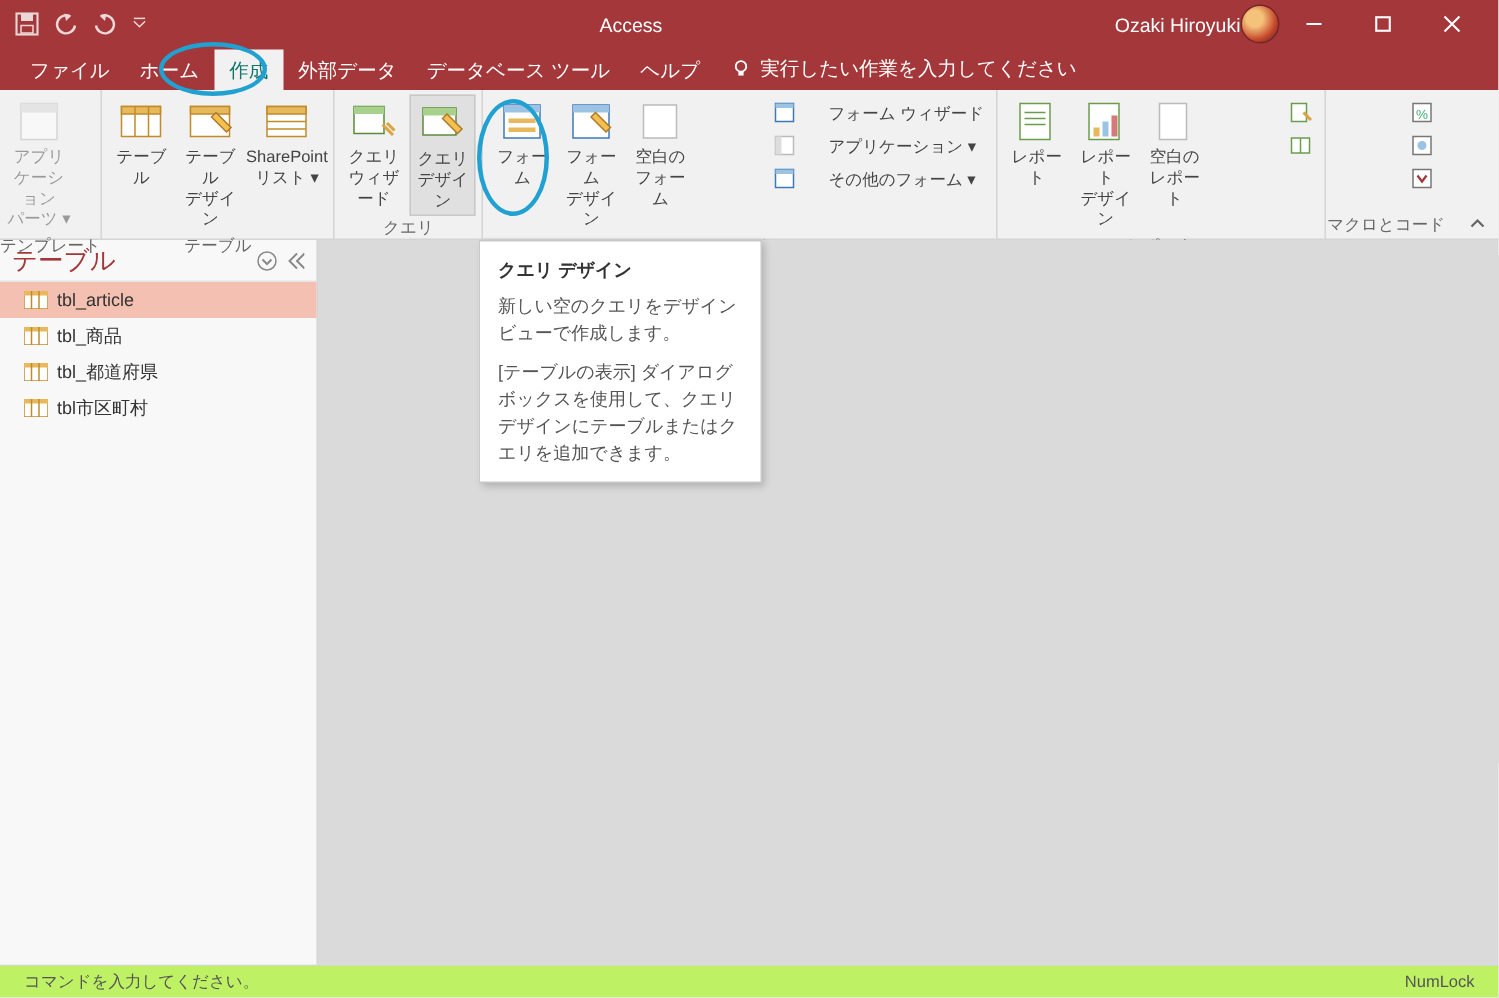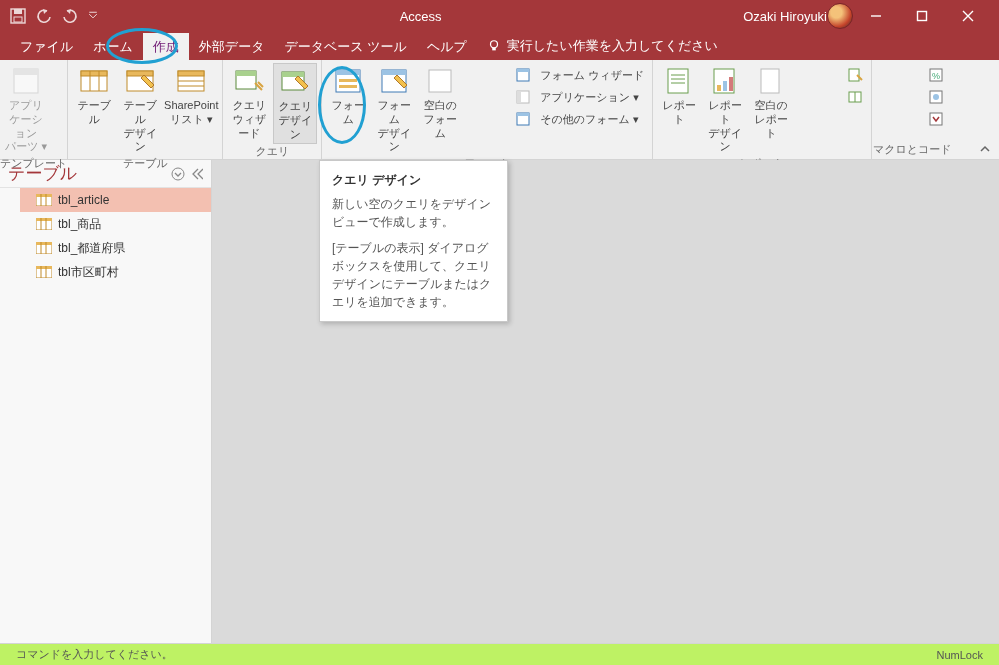--- a/index.html
+++ b/index.html
@@ -10,49 +10,49 @@
   .qat-btn { width: 16px; height: 16px; opacity: .8; }
   .title-center { flex: 1; text-align: center; font-size: 13px; }
   .title-right { display: flex; align-items: center; padding-right: 8px; }
   .user-name { font-size: 13px; }
   .avatar { width: 26px; height: 26px; border-radius: 50%; background: radial-gradient(circle at 35% 35%, #f4c27a 0 25%, #c4432a 65%, #2d2d2d 100%); border:1px solid #7a2427;}
   .win-btn { width: 46px; height: 32px; display:flex; align-items:center; justify-content:center; }
   .win-btn svg { width:12px; height:12px; }
 
   .tabsbar { height: 28px; background: #a4373a; display: flex; align-items: flex-end; padding-left: 10px; color: #fff; font-size: 13px; position:relative; }
   .tab { padding: 5px 10px 4px; cursor: pointer; }
-  .tab.active { background: #f1f1f1; color: #701a75; }
+  .tab.active { background: #f1f1f1; color: #0f766e; }
   .tell-me { display:flex; align-items:center; gap:6px; padding:0 10px; color:#fff; height:28px;}
   .bulb { width:14px; height:14px; }
 
   .circle { position:absolute; border:3px solid #21a0d2; border-radius:50%; pointer-events:none; z-index:50;}
   .circle.c1 { width:72px; height:36px; left:106px; top:28px; }
   .circle.c2 { width:48px; height:78px; left:318px; top:66px; }
 
   .ribbon { height: 100px; background: #f1f1f1; border-bottom:1px solid #d4d4d4; display:flex; position:relative;}
   .group { display:flex; flex-direction:column; border-right:1px solid #d4d4d4; }
   .group-items { flex:1; display:flex; align-items:flex-start; padding:3px 4px 0; gap:2px; }
   .group-label { text-align:center; font-size:11px; color:#666; padding-bottom:2px; }
   .bigbtn { display:flex; flex-direction:column; align-items:center; justify-content:flex-start; width:44px; padding:2px 0; text-align:center; line-height:1.25; font-size:11px; color:#444;}
   .bigbtn.disabled { opacity:.5; }
   .bigbtn .ico { width:32px; height:32px; margin-bottom:2px; display:flex; align-items:center; justify-content:center; }
   .bigbtn.w52{width:54px;}
   .smallstack { display:flex; flex-direction:column; gap:2px; padding:2px 4px;}
-  .smallbtn { display:flex; align-items:center; gap:8px; font-size:11px; color:#444; height:20px;padding-left:48px;}
+  .smallbtn { display:flex; align-items:center; gap:20px; font-size:11px; color:#444; height:20px;padding-left:48px;}
   .smallico { width:16px; height:16px; }
 
   .ribbon-collapse { position:absolute; right:6px; bottom:2px; width:16px; height:16px; display:flex; align-items:center; justify-content:center; color:#666;}
 
   .body-area { display:flex; height: calc(665px - 32px - 28px - 100px - 22px); }
   .navpane { width:212px; background:#f8f8f8; border-right:1px solid #d4d4d4; display:flex; flex-direction:column;}
   .nav-header { height:28px; display:flex; align-items:center; justify-content:space-between; padding:0 8px; border-bottom:1px solid #e3e3e3;}
   .nav-title { color:#a4373a; font-size:17px; }
   .nav-header-right { display:flex; gap:6px; align-items:center;}
   .nav-list { flex:1; }
-  .nav-item { display:flex; align-items:center; gap:6px; height:24px; padding:0 10px 0 16px; font-size:12px; color:#333;margin-left:20px;}
+  .nav-item { display:flex; align-items:center; gap:6px; height:24px; padding:0 10px 0 16px; font-size:12px; color:#333;}
   .nav-item.sel { background:#f3c0b1; }
   .tbl-ico { width:16px; height:12px; }
 
   .canvas { flex:1; background:#dadada; position:relative;}
   .tooltip { position:absolute; left:107px; top:0; width:189px; background:#fff; border:1px solid #c8c8c8; box-shadow:2px 2px 5px rgba(0,0,0,.2); padding:10px 12px; font-size:12px; line-height:1.5; }
   .tooltip-title { font-weight:bold; margin-bottom:6px; color:#333;}
   .tooltip-body { color:#555; }
   .tooltip-body p+p{ margin-top:8px;}
 
   .statusbar { height:22px; background:#bef264; border-top:1px solid #d4d4d4; display:flex; align-items:center; justify-content:space-between; padding:0 16px; font-size:11px; color:#555;}

